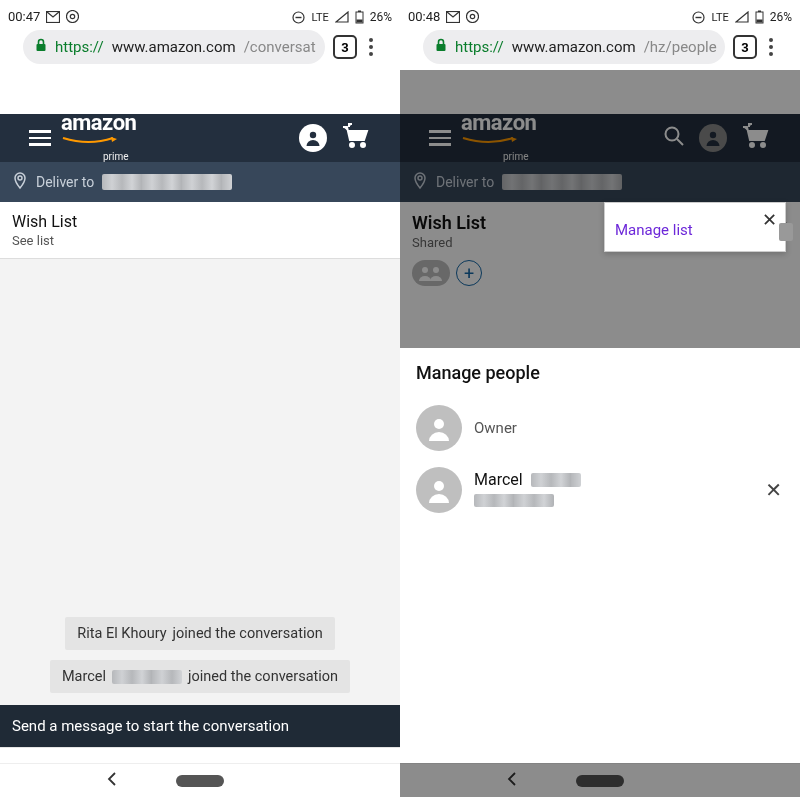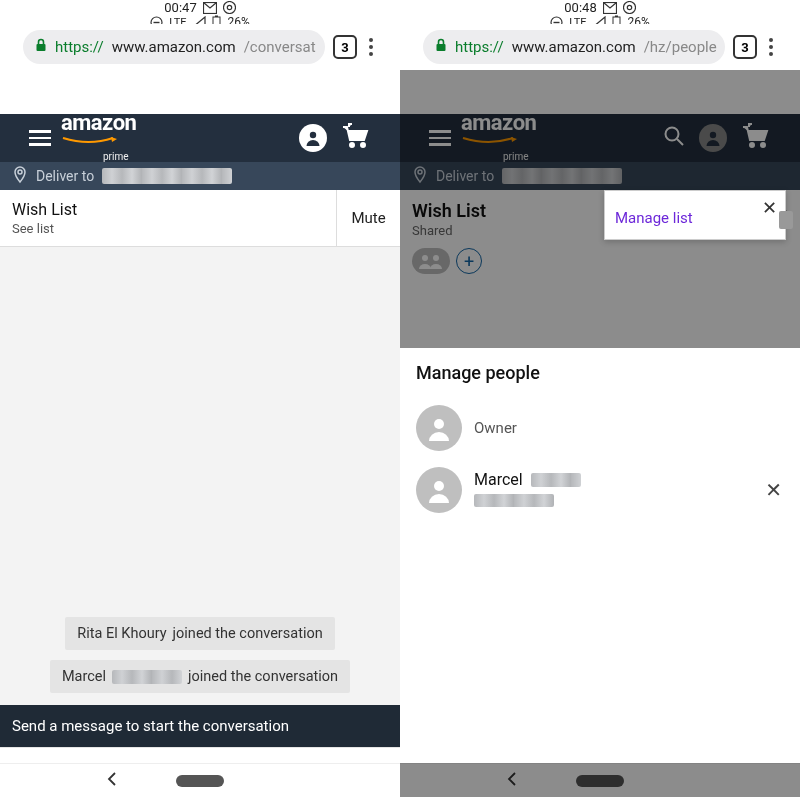--- a/index.html
+++ b/index.html
@@ -9,23 +9,23 @@
     width: 800px;
     height: 797px;
     display: flex;
     overflow: hidden;
   }
   .phone { width: 400px; height: 797px; display: flex; flex-direction: column; position: relative; }
   .phone + .phone { border-left: 0px solid transparent; }
 
   
   .status-bar {
-    height: 24px; display: flex; align-items: center;
+    height: 24px; display: flex; align-items: flex-end;
     justify-content: space-between; padding: 0 8px;
-    font-size: 13px; color: #222; background: #fff; flex-direction: column;
+    font-size: 13px; color: #222; background: #fff;
   }
   .status-left, .status-right { display: flex; align-items: center; gap: 6px; }
   .stat-icon { display: inline-flex; }
 
   
   .browser-bar {
     height: 46px; display: flex; align-items: center; gap: 8px;
     padding: 0 23px; background: #fff;
   }
   .url-pill {
@@ -57,21 +57,21 @@
   .logo-sub  { font-size: 10px; color: #eee; margin-left:2px; position:relative; top:-2px; left:40px;}
   .logo-smile { width:60px; height:8px; position:relative; top:-4px;}
   .hdr-icons { display:flex; align-items:center; gap:14px; }
   .circ-icon { width:28px; height:28px; border-radius:50%; background:#fff; display:flex; align-items:center; justify-content:center; }
   .circ-icon svg { fill:#232f3e; }
   .cart svg { fill:#fff; stroke:#fff; }
   .search-ic svg { stroke:#fff; fill:none; }
 
   
   .deliver-bar {
-    background: #37475a; height: 28px; display:flex; align-items:center;
+    background: #37475a; height: 40px; display:flex; align-items:center;
     padding: 0 12px; gap:8px; color:#c8d0d9; font-size:14px;
   }
   .blur-box {
     background: linear-gradient(90deg,#b6b8bb,#cfd1d4,#b6b8bb,#d1d3d6,#b0b2b5);
     height:16px; border-radius:2px; filter: blur(0.3px);
     background-size: 40px 100%;
   }
 
   
   .list-row {
@@ -266,21 +266,20 @@
     </span>
     <span>Deliver to</span>
     <span class="blur-box" style="width:130px;"></span>
   </div>
 
   <div class="list-row">
     <div class="main">
       <div class="title">Wish List</div>
       <div class="sub">See list</div>
     </div>
-    <div class="mute">Mute</div>
   </div>
 
   <div class="convo-area">
     <div class="sys-msg">
       <span>Rita El Khoury</span>
       <span>joined the conversation</span>
     </div>
     <div class="sys-msg">
       <span>Marcel</span>
       <span class="blur-box"></span>

